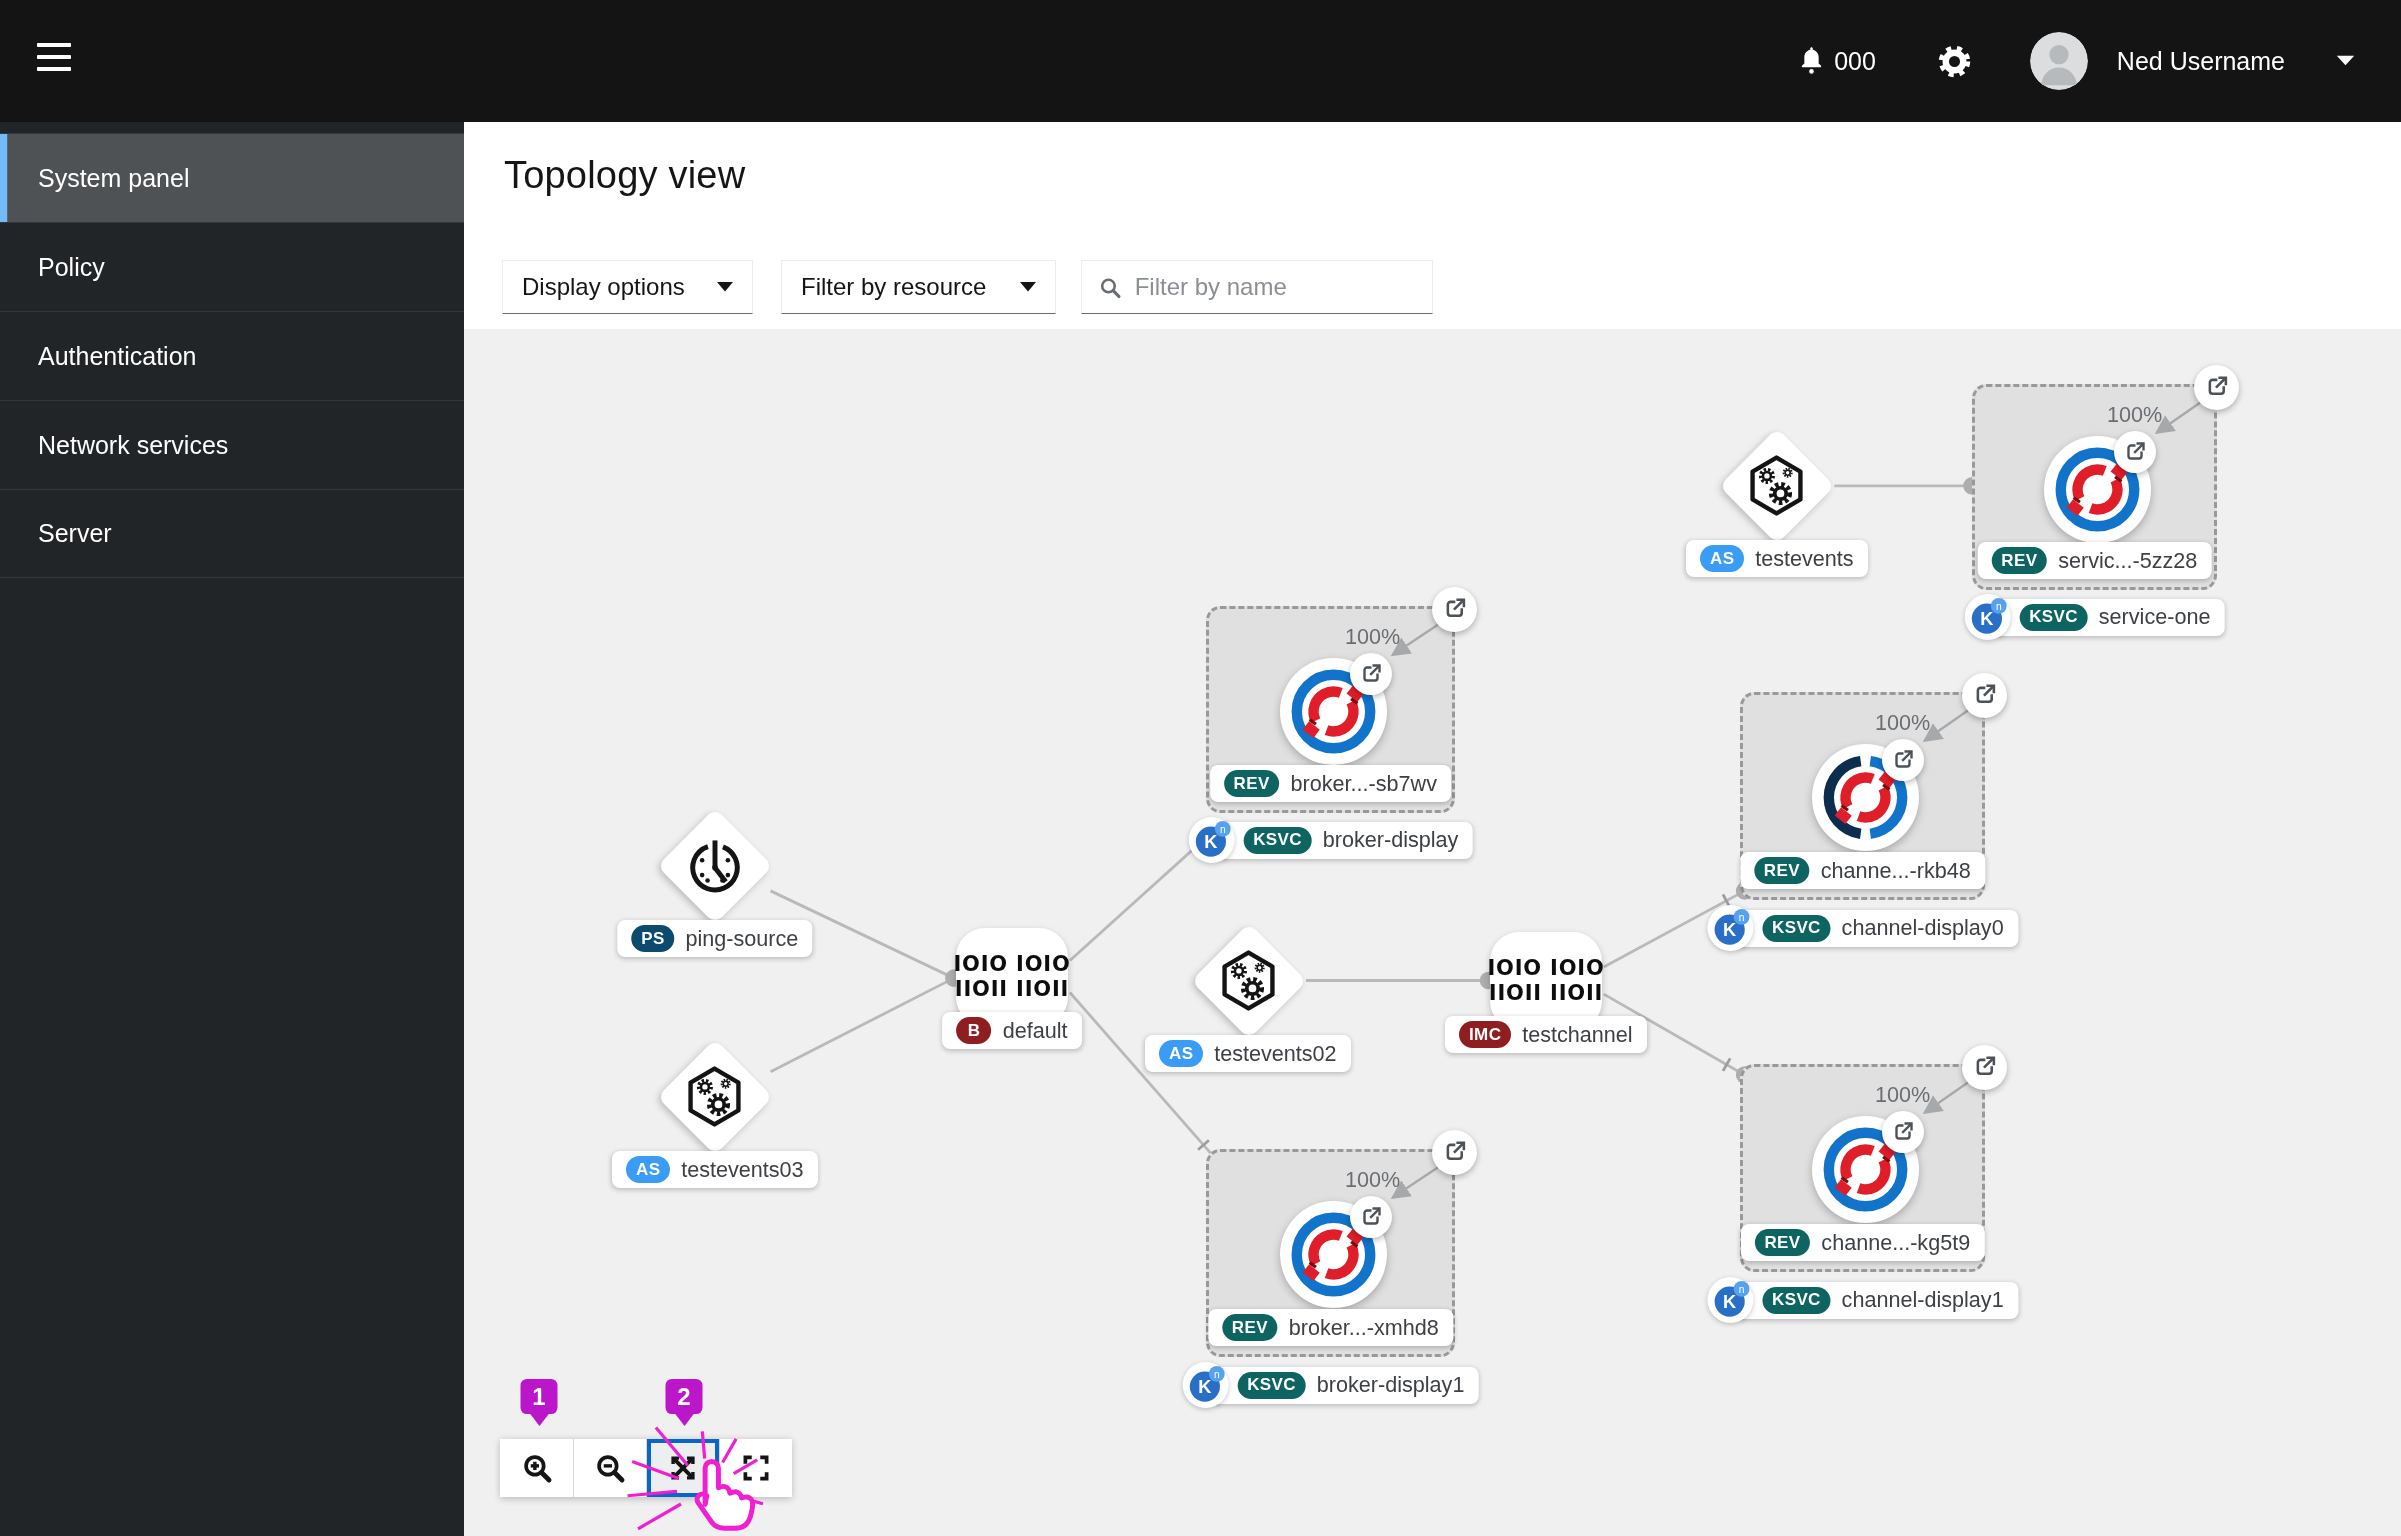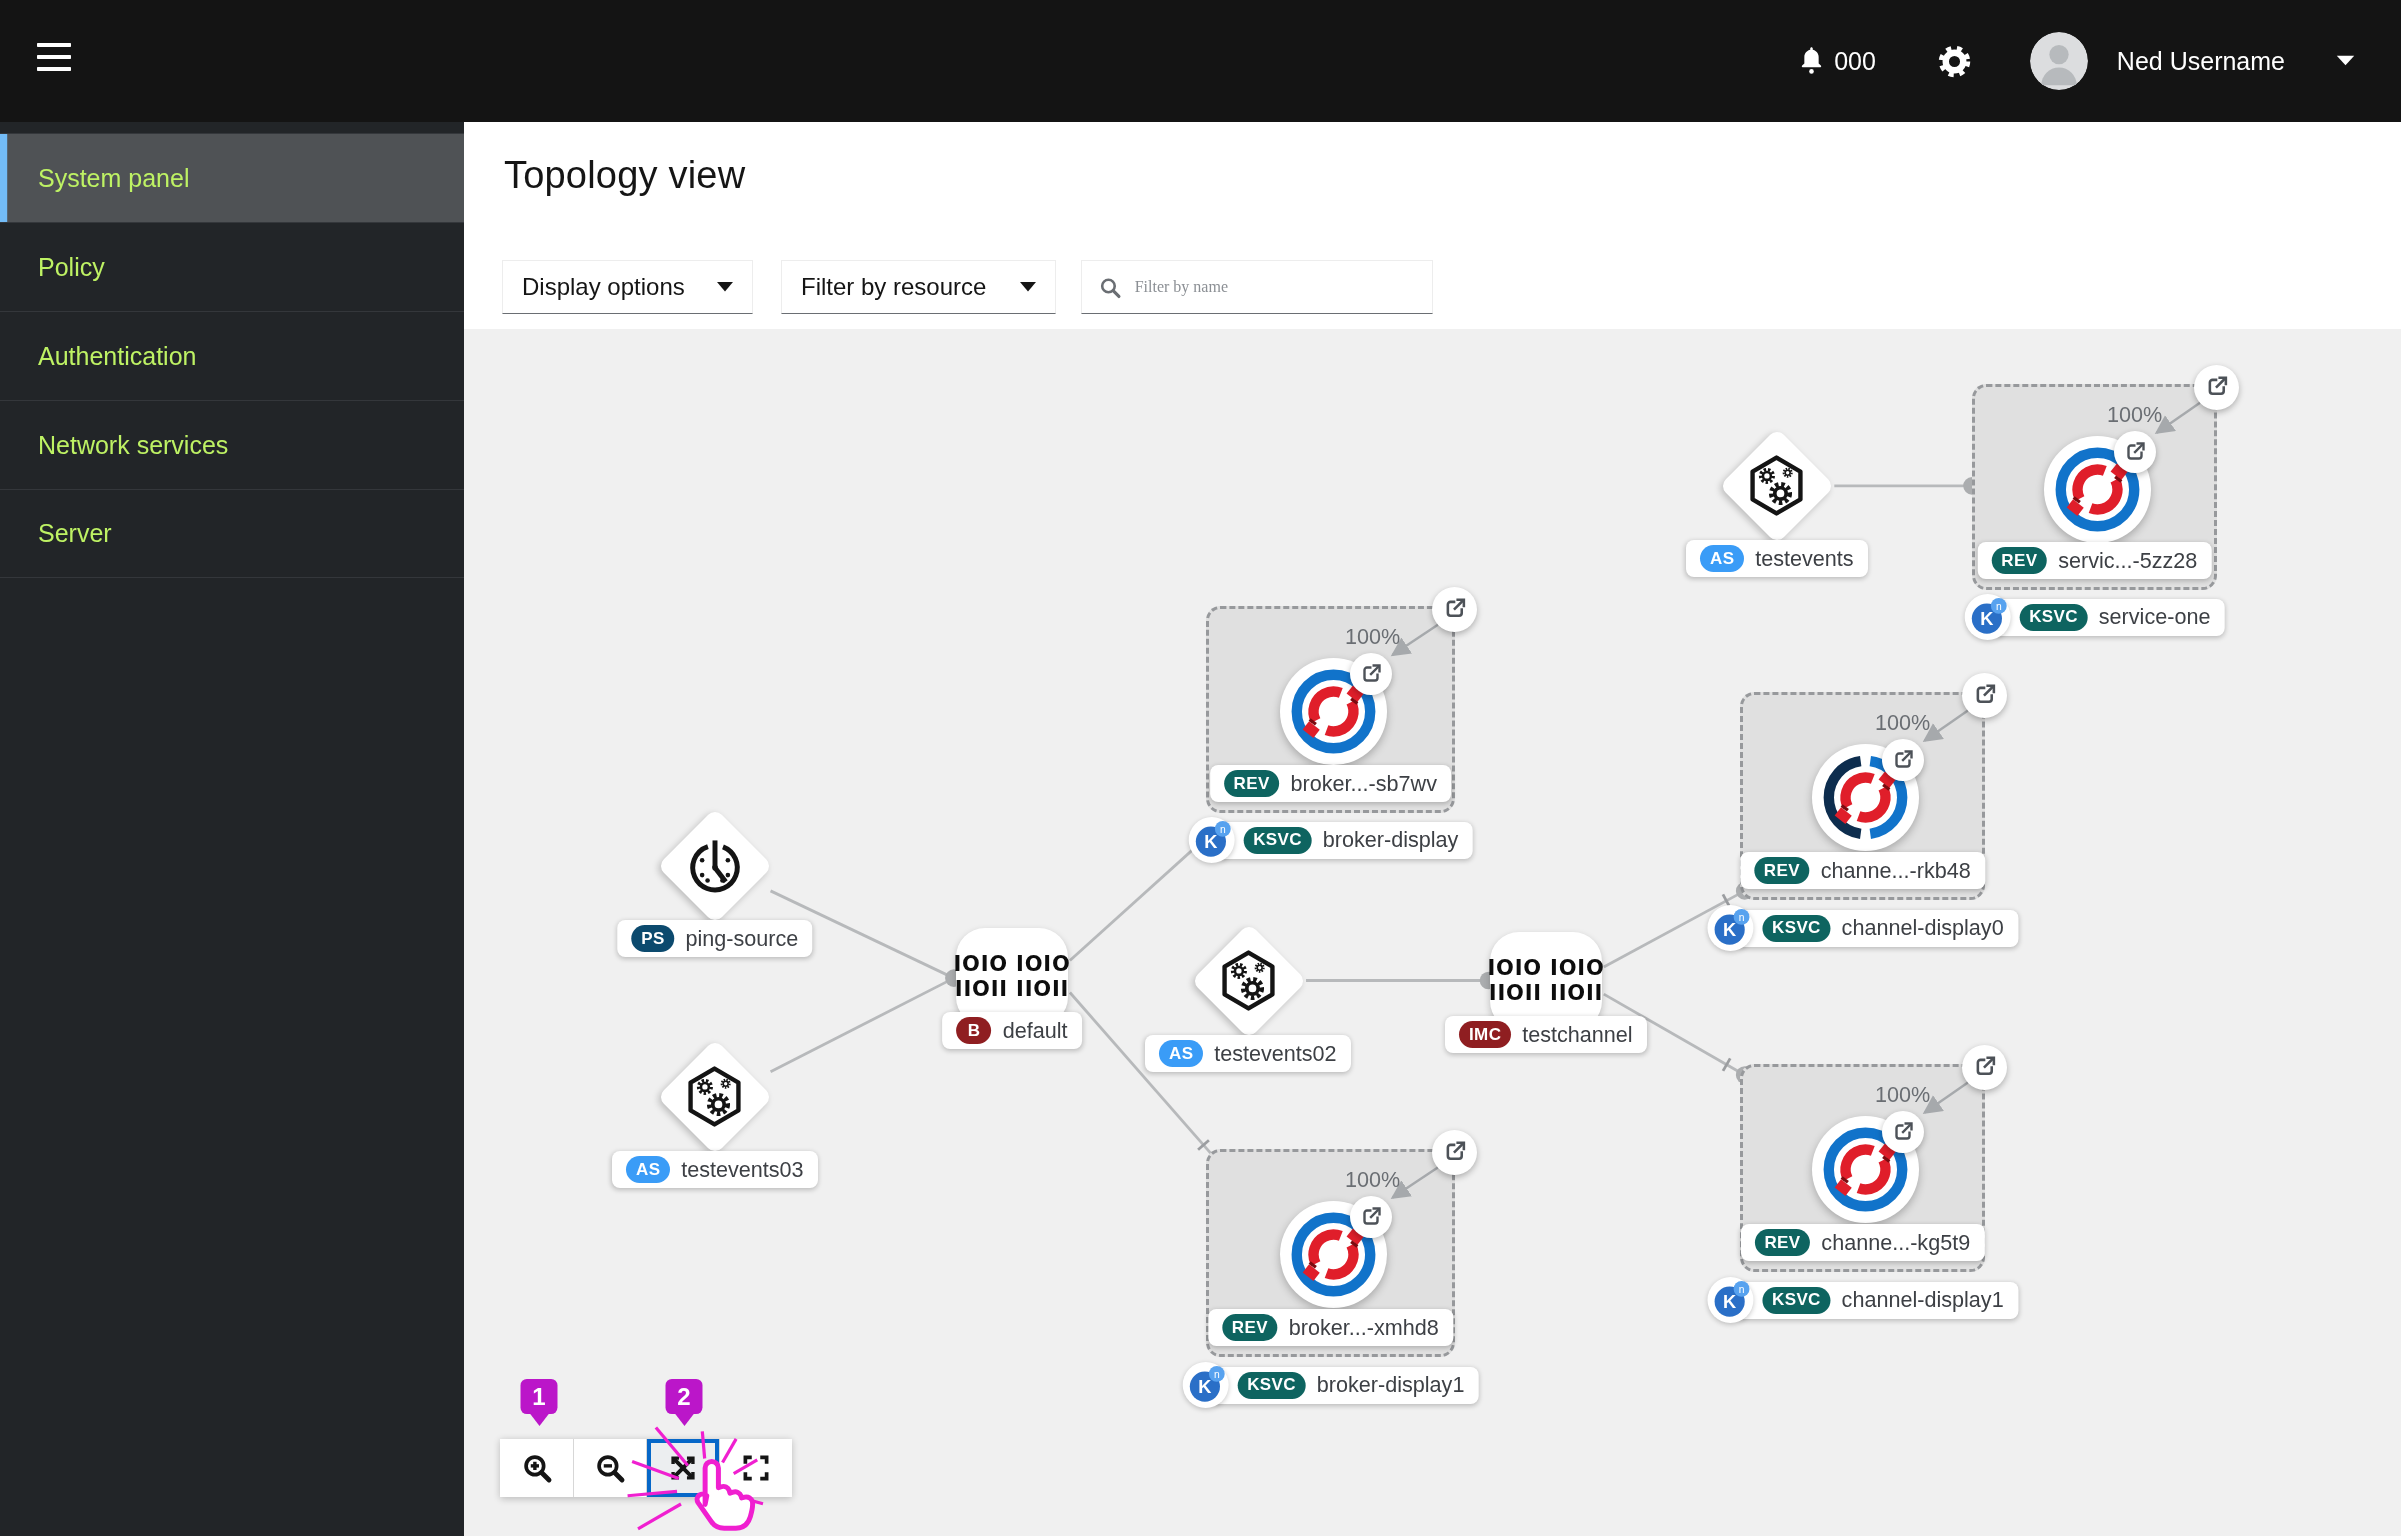--- a/index.html
+++ b/index.html
@@ -11,33 +11,33 @@
   .hamburger span { display:block; width:34px; height:4px; background:#fff; margin:0 0 8px 0; border-radius:0.8px; }
   .topbar-right { position:absolute; right:46px; top:0; height:122px; display:flex; align-items:center; }
   .notif { display:flex; align-items:center; gap:8px; color:#fff; font-size:25px; cursor:pointer; background:none; border:none; }
   .gear-btn { margin-left:61px; background:none; border:none; cursor:pointer; display:flex; }
   .avatar { margin-left:58px; width:58px; height:58px; border-radius:50%; overflow:hidden; }
   .username { margin-left:29px; color:#fff; font-size:25px; }
   .user-caret { margin-left:51px; display:flex; cursor:pointer; background:none; border:none; }
 
   
   .sidebar { position:absolute; left:0; top:122px; width:464px; height:1415px; background:#222528; padding-top:11.2px; z-index:10; }
-  .nav-item { position:relative; height:89px; display:flex; align-items:center; padding-left:38px; color:#bef264; font-size:25px; cursor:pointer; border-top:1.6px solid #34373b; }
+  .nav-item { position:relative; height:89px; display:flex; align-items:center; padding-left:38px; color:#ffffff; font-size:25px; cursor:pointer; border-top:1.6px solid #34373b; }
   .nav-item:last-child { border-bottom:1.6px solid #34373b; }
   .nav-item.selected { background:#4f5255; box-shadow:inset 7.2px 0 0 0 #73bcf7; }
 
   
   .content-head { position:absolute; left:464px; top:122px; width:1937px; height:207px; background:#fff; z-index:5; }
   .page-title { position:absolute; left:40px; top:32px; font-size:38px; font-weight:500; color:#151515; letter-spacing:0.2px; }
   .ctrl { position:absolute; top:138px; height:54px; background:#fff; border:1.6px solid #ededed; border-bottom:1.6px solid #6a6e73; display:flex; align-items:center; font-size:24px; color:#151515; }
   .dropdown { justify-content:space-between; padding:0 19px; cursor:pointer; }
   .dd1 { left:38px; width:251px; }
   .dd2 { left:317px; width:275px; }
   .searchbox { left:617px; width:352px; padding:0 16px; gap:12.8px; }
-  .searchbox input { border:none; outline:none; font-size:16px; color:#151515; width:100%; font-family:Liberation Serif, serif; background:transparent; }
+  .searchbox input { border:none; outline:none; font-size:24px; color:#151515; width:100%; font-family:Liberation Sans, sans-serif; background:transparent; }
   .searchbox input::placeholder { color:#8b8f94; }
 
   
   .canvas { position:absolute; left:464px; top:328px; width:1937px; height:1209px; background:#f0f0f0; overflow:hidden; }
   .edges { position:absolute; left:0; top:0; z-index:1; }
 
   .group { position:absolute; border:3.2px dashed #97999c; border-radius:14.4px; background:#e0e0e0; z-index:2; }
   .gov { position:absolute; left:0; top:0; overflow:visible; z-index:3; }
   .node-circle { position:absolute; width:107px; height:107px; border-radius:50%; background:#fff; box-shadow:0 3.2px 8px rgba(0,0,0,.25); z-index:4; }
   .ext-circle { position:absolute; border-radius:50%; background:#fff; box-shadow:0 2.4px 6.4px rgba(0,0,0,.28); display:flex; align-items:center; justify-content:center; z-index:5; cursor:pointer; }

